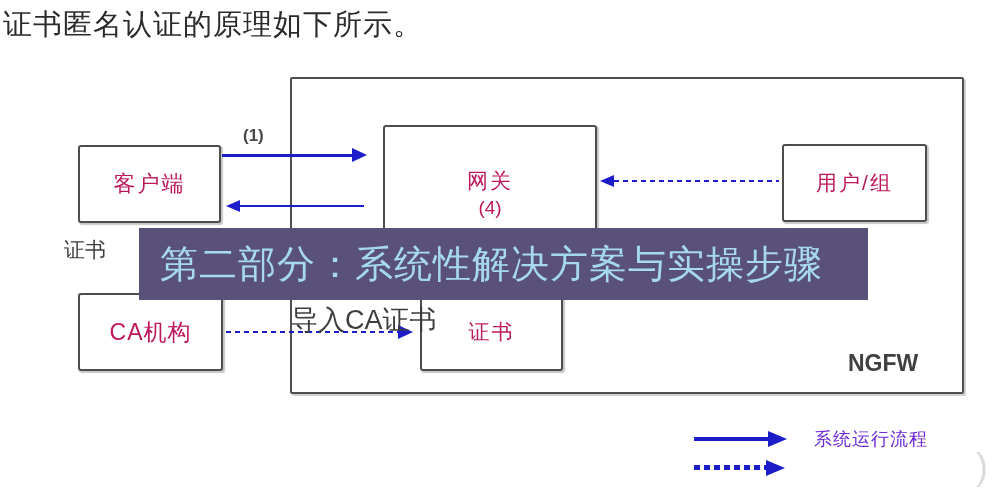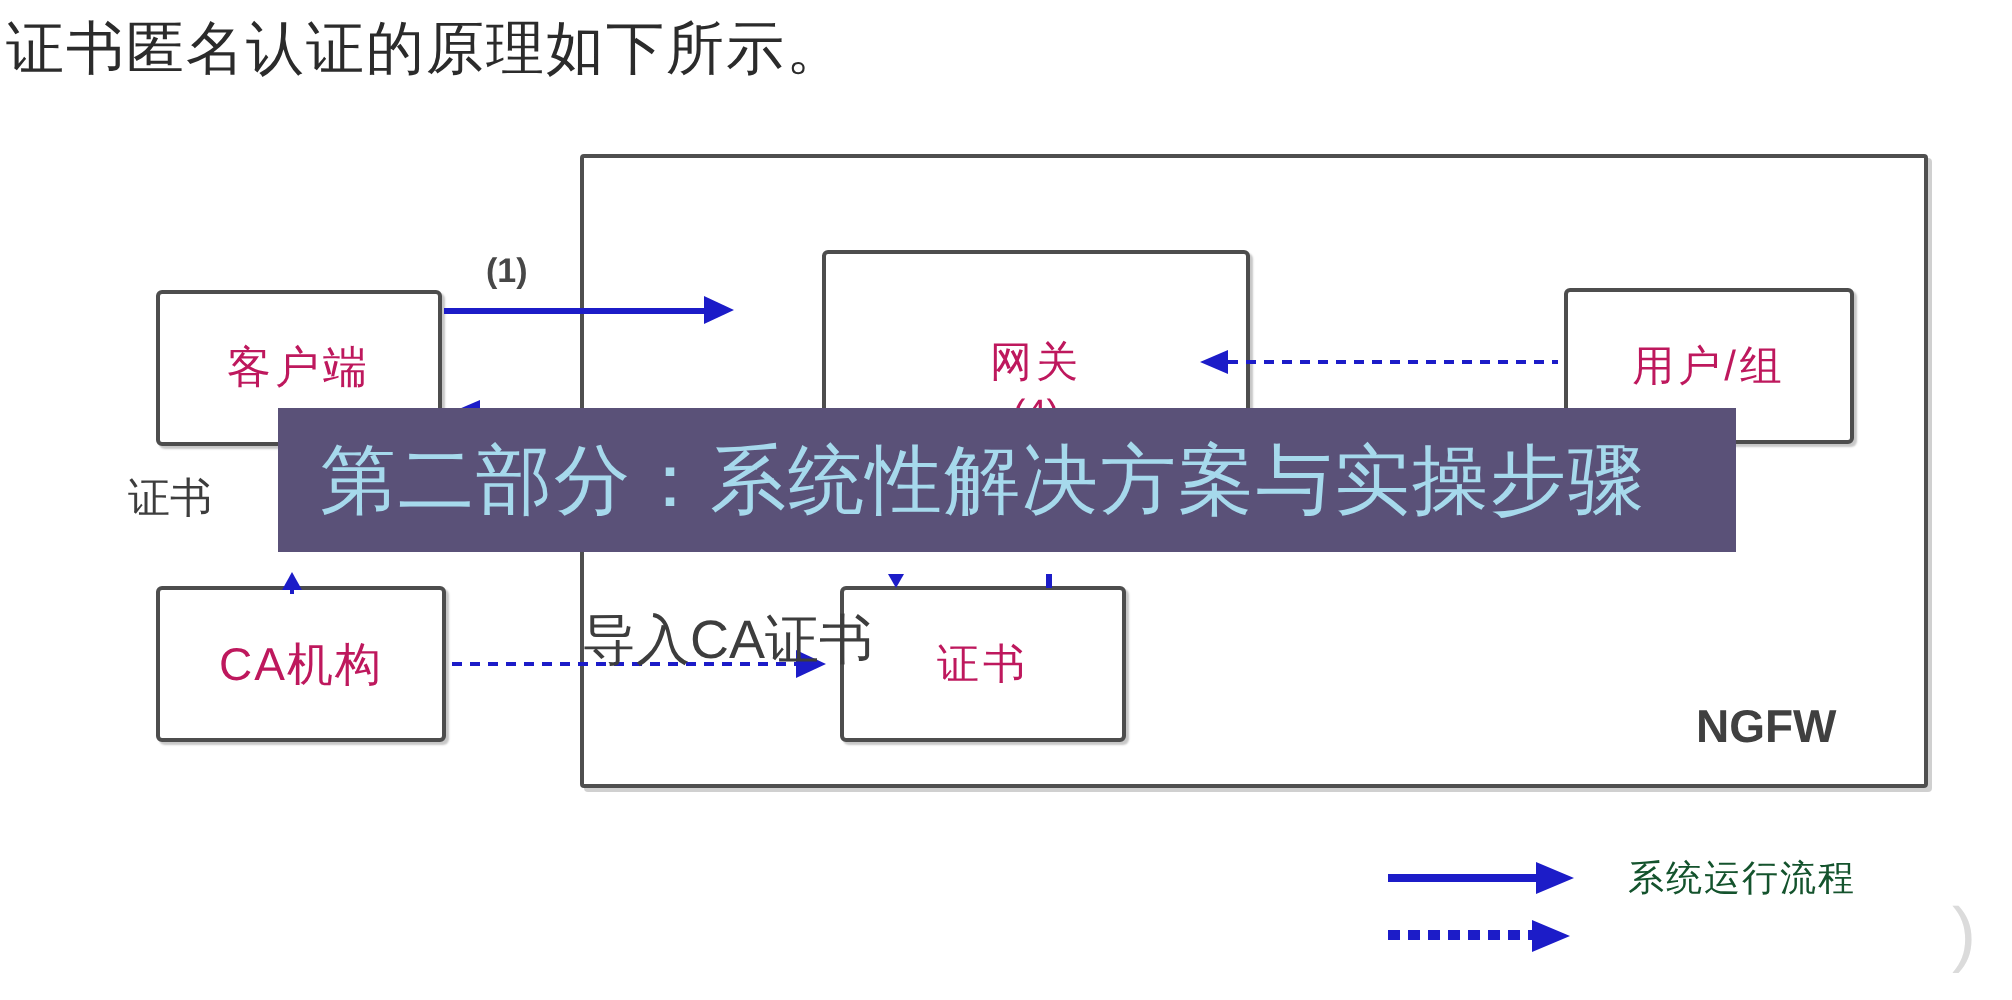--- a/index.html
+++ b/index.html
@@ -30,46 +30,46 @@
   .hdash{position:absolute;height:2px;z-index:3;
          background:repeating-linear-gradient(90deg,var(--blue) 0 5px,transparent 5px 9px);}
   .head{position:absolute;width:0;height:0;z-index:3;}
   .head-right{border-top:7px solid transparent;border-bottom:7px solid transparent;border-left:15px solid var(--blue);}
   .head-left{border-top:6px solid transparent;border-bottom:6px solid transparent;border-right:14px solid var(--blue);}
   .head-up{border-left:5px solid transparent;border-right:5px solid transparent;border-bottom:9px solid var(--blue);}
   .head-down{border-left:4px solid transparent;border-right:4px solid transparent;border-top:7px solid var(--blue);}
 
   .edge-label{position:absolute;color:var(--ink);z-index:3;}
 
-  .banner{position:absolute;left:139px;top:204px;width:729px;height:72px;
+  .banner{position:absolute;left:139px;top:228px;width:729px;height:72px;
           background:var(--banner-bg);z-index:50;display:flex;align-items:center;}
   .banner span{font-size:38px;letter-spacing:1px;padding-left:21px;color:var(--banner-fg);white-space:nowrap;}
 
-  .legend-label{position:absolute;font-size:18px;color:#14532d;z-index:5;letter-spacing:1px;}
+  .legend-label{position:absolute;font-size:18px;color:#6d28d9;z-index:5;letter-spacing:1px;}
   .legend-dotted{position:absolute;height:5px;z-index:5;
           background:repeating-linear-gradient(90deg,var(--blue) 0 6px,transparent 6px 10px);}
   .legend-head{border-top:8px solid transparent;border-bottom:8px solid transparent;border-left:19px solid var(--blue);}
 
   .stray{position:absolute;left:976px;top:446px;font-size:36px;color:#cccccc;opacity:.7;z-index:4;}
 </style>
 </head>
 <body>
 
 <div id="screen">
 
   <div class="title">证书匿名认证的原理如下所示。</div>
 
   <div class="outer"></div>
   <div class="ngfw">NGFW</div>
 
   <div class="box" style="left:78px;top:145px;width:143px;height:78px;">
     <span class="node-label">客户端</span>
   </div>
 
-  <div class="box" style="left:383px;top:125px;width:214px;height:108px;justify-content:flex-start;padding-top:40px;margin-left:28px;">
+  <div class="box" style="left:383px;top:125px;width:214px;height:108px;justify-content:flex-start;padding-top:40px;">
     <span class="node-label" style="font-size:21px;">网关</span>
     <span style="font-size:19px;margin-top:2px;">(4)</span>
   </div>
 
   <div class="box" style="left:78px;top:293px;width:145px;height:78px;">
     <span class="node-label" style="font-size:23px;letter-spacing:1px;">CA机构</span>
   </div>
 
   <div class="box" style="left:782px;top:144px;width:145px;height:78px;">
     <span class="node-label" style="font-size:21px;">用户/组</span>

